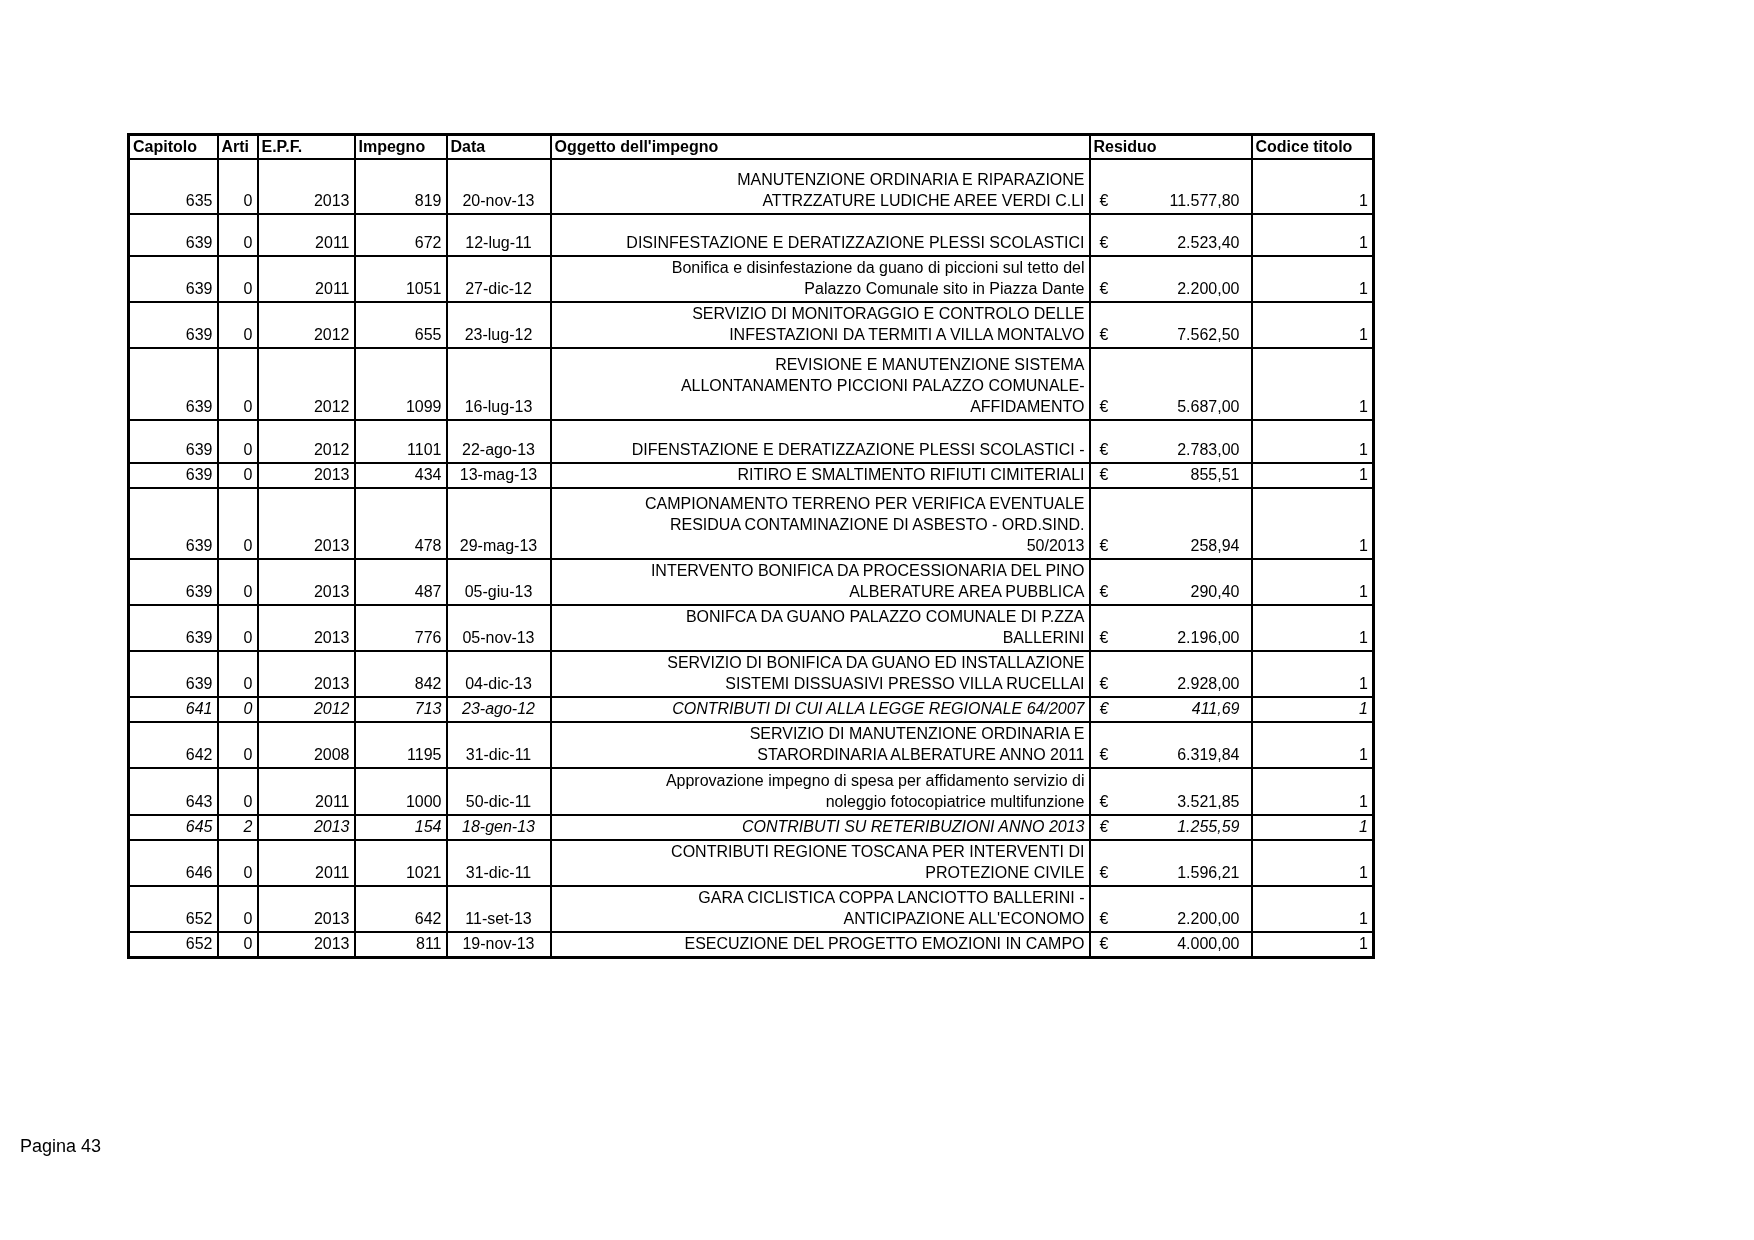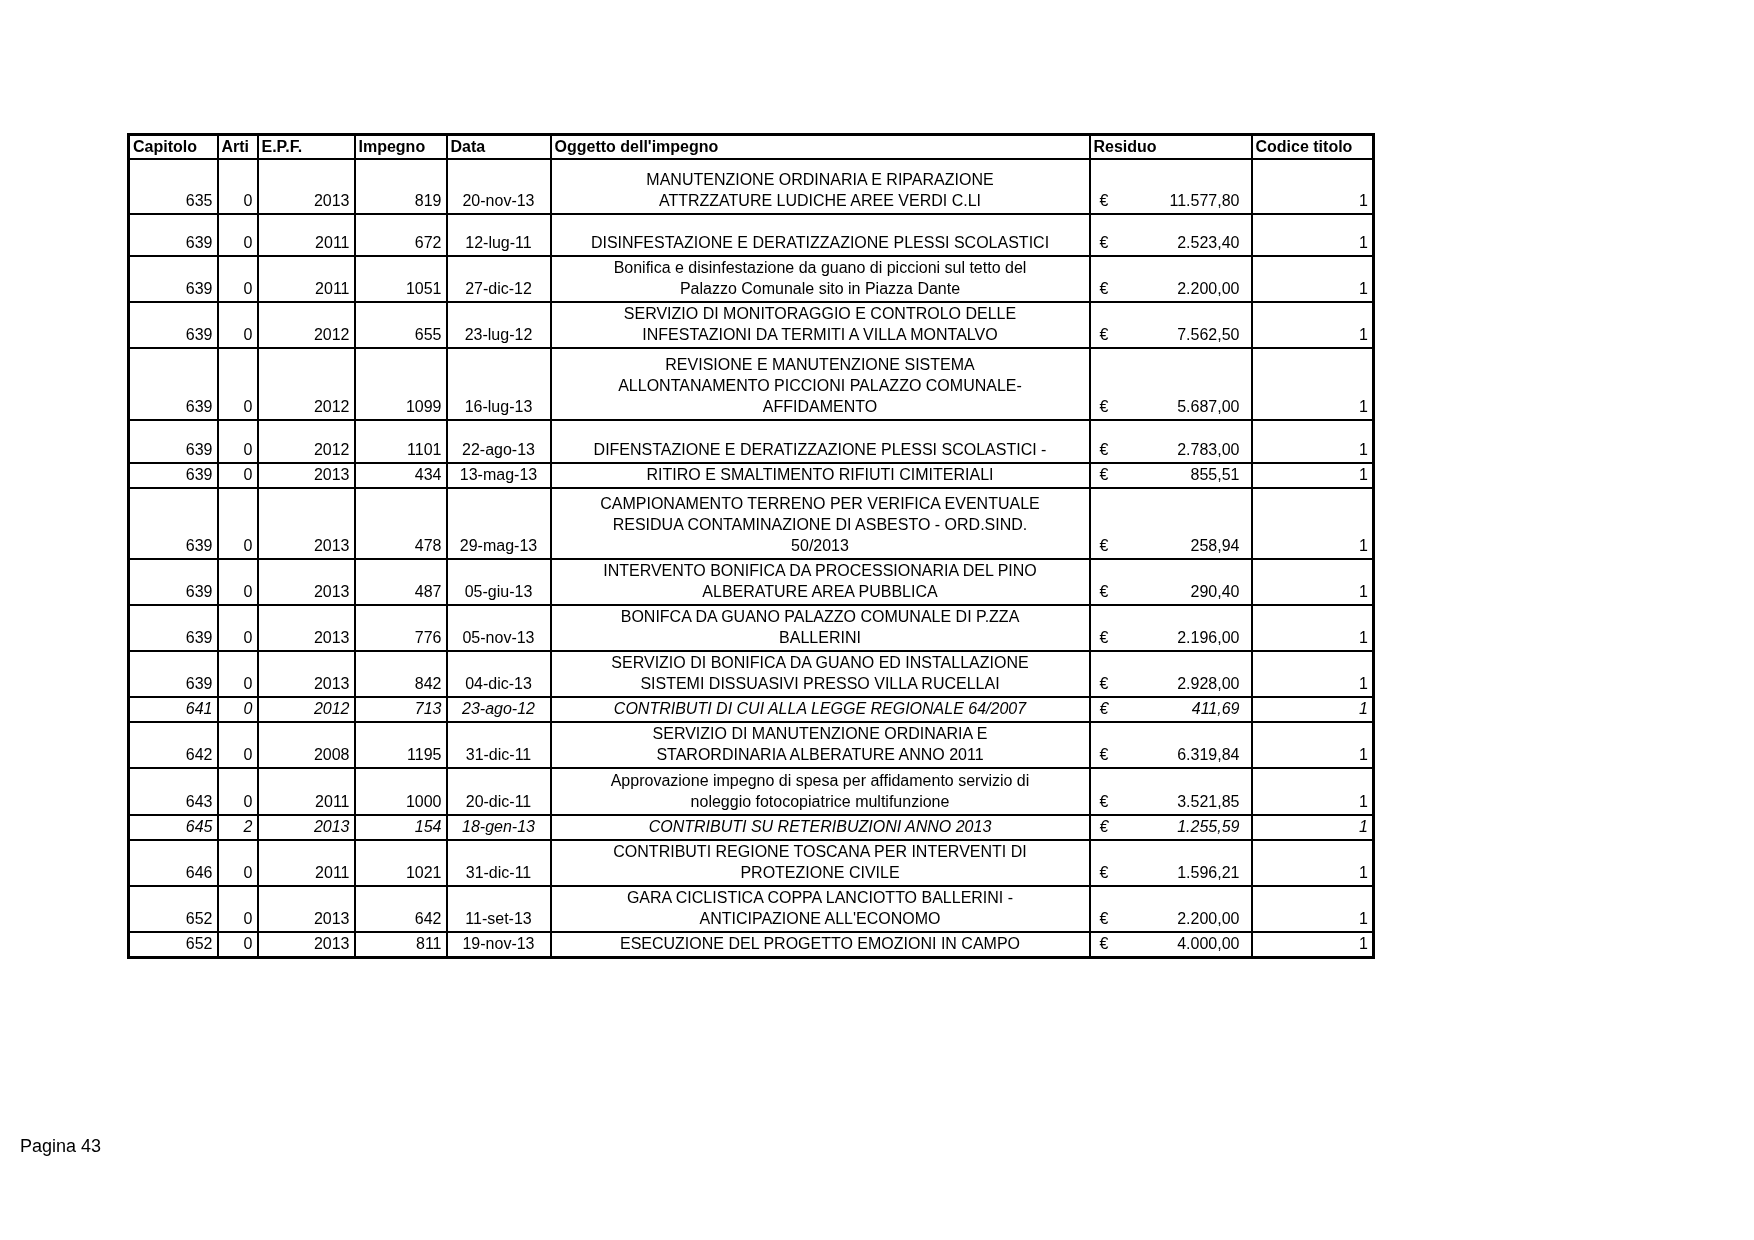--- a/index.html
+++ b/index.html
@@ -21,21 +21,21 @@
     border: 2px solid #000;
     vertical-align: bottom;
     font-size: 16px; line-height: 21px;
     padding: 0 4px 2px 4px;
     overflow: hidden;
   }
   thead tr { height: 22px; }
   th { font-weight: bold; text-align: left; white-space: nowrap; padding-left: 3px; padding-bottom: 1px; }
   td.num  { text-align: right; white-space: nowrap; }
   td.date { text-align: center; white-space: nowrap; }
-  td.oggetto { text-align: center; white-space: pre; }
+  td.oggetto { text-align: right; white-space: pre; }
   td.residuo { padding: 0 0 2px 0; }
   .residuo-wrap {
     display: flex; justify-content: space-between; align-items: flex-end;
     padding: 0 11px 0 9px;
   }
   .footer {
     position: absolute; top: 1136px; left: 0; width: 100%;
     text-align: left; font-size: 18px;
   }
 </style>
@@ -272,21 +272,21 @@
               <span>6.319,84</span>
             </div>
           </td>
           <td class="num">1</td>
         </tr>
         <tr style="height: 47px;">
           <td class="num">643</td>
           <td class="num">0</td>
           <td class="num">2011</td>
           <td class="num">1000</td>
-          <td class="date">20-dic-11</td>
+          <td class="date">50-dic-11</td>
           <td class="oggetto">Approvazione impegno di spesa per affidamento servizio di
 noleggio fotocopiatrice multifunzione</td>
           <td class="residuo">
             <div class="residuo-wrap">
               <span>€</span>
               <span>3.521,85</span>
             </div>
           </td>
           <td class="num">1</td>
         </tr>

